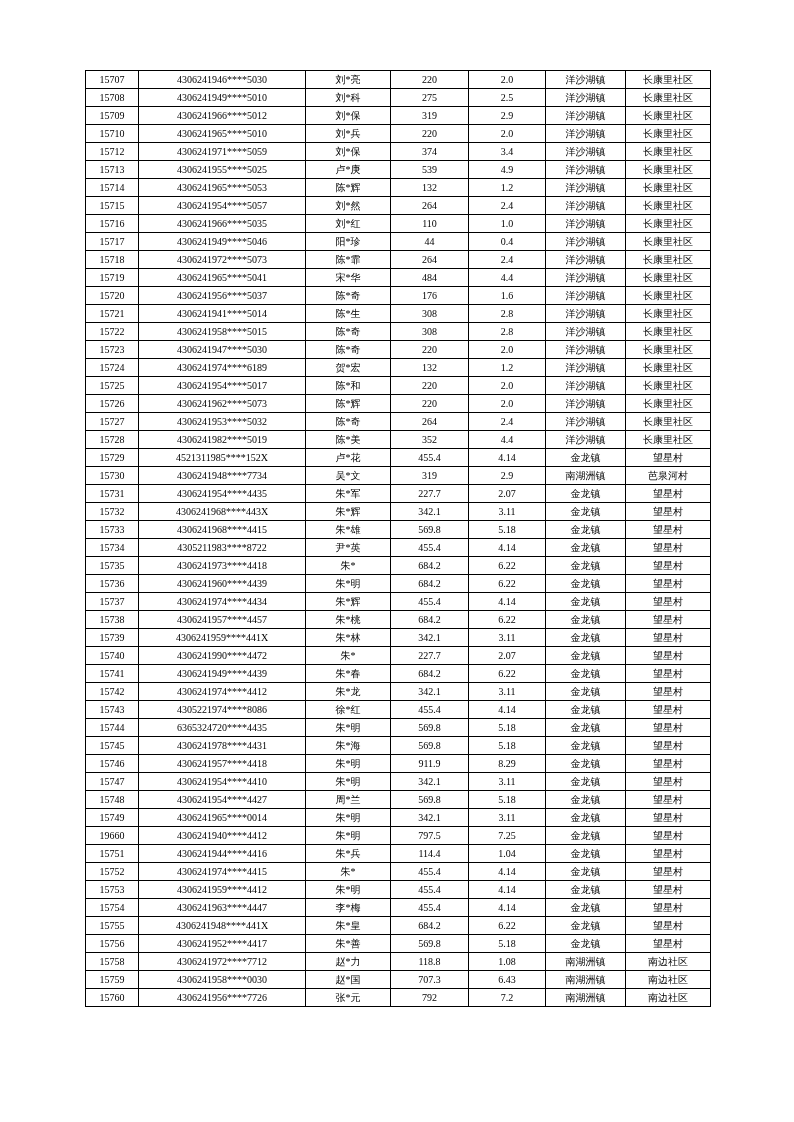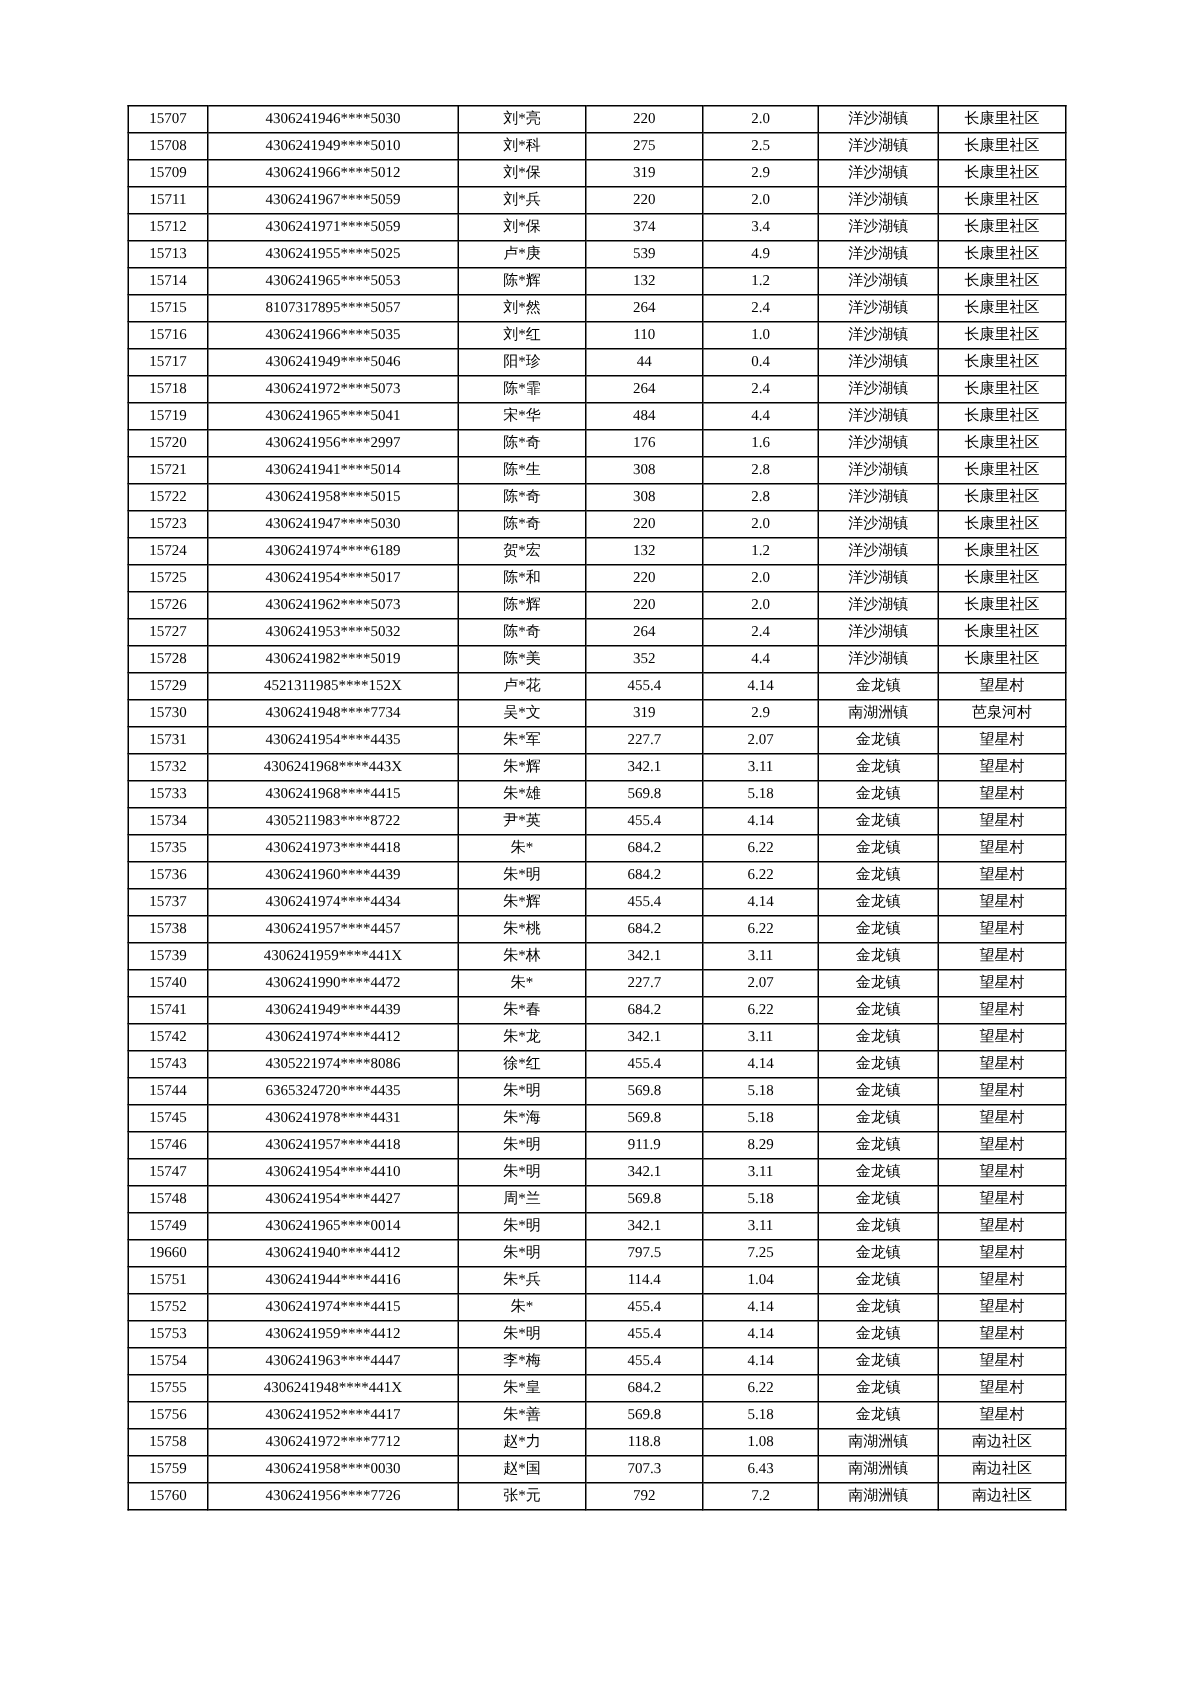--- a/index.html
+++ b/index.html
@@ -79,22 +79,22 @@
         <tr>
           <td>15709</td>
           <td>4306241966****5012</td>
           <td>刘*保</td>
           <td>319</td>
           <td>2.9</td>
           <td>洋沙湖镇</td>
           <td>长康里社区</td>
         </tr>
         <tr>
-          <td>15711</td>
-          <td>4306241967****5059</td>
+          <td>15710</td>
+          <td>4306241965****5010</td>
           <td>刘*兵</td>
           <td>220</td>
           <td>2.0</td>
           <td>洋沙湖镇</td>
           <td>长康里社区</td>
         </tr>
         <tr>
           <td>15712</td>
           <td>4306241971****5059</td>
           <td>刘*保</td>
@@ -116,21 +116,21 @@
           <td>15714</td>
           <td>4306241965****5053</td>
           <td>陈*辉</td>
           <td>132</td>
           <td>1.2</td>
           <td>洋沙湖镇</td>
           <td>长康里社区</td>
         </tr>
         <tr>
           <td>15715</td>
-          <td>8107317895****5057</td>
+          <td>4306241954****5057</td>
           <td>刘*然</td>
           <td>264</td>
           <td>2.4</td>
           <td>洋沙湖镇</td>
           <td>长康里社区</td>
         </tr>
         <tr>
           <td>15716</td>
           <td>4306241966****5035</td>
           <td>刘*红</td>
@@ -161,21 +161,21 @@
           <td>15719</td>
           <td>4306241965****5041</td>
           <td>宋*华</td>
           <td>484</td>
           <td>4.4</td>
           <td>洋沙湖镇</td>
           <td>长康里社区</td>
         </tr>
         <tr>
           <td>15720</td>
-          <td>4306241956****2997</td>
+          <td>4306241956****5037</td>
           <td>陈*奇</td>
           <td>176</td>
           <td>1.6</td>
           <td>洋沙湖镇</td>
           <td>长康里社区</td>
         </tr>
         <tr>
           <td>15721</td>
           <td>4306241941****5014</td>
           <td>陈*生</td>

